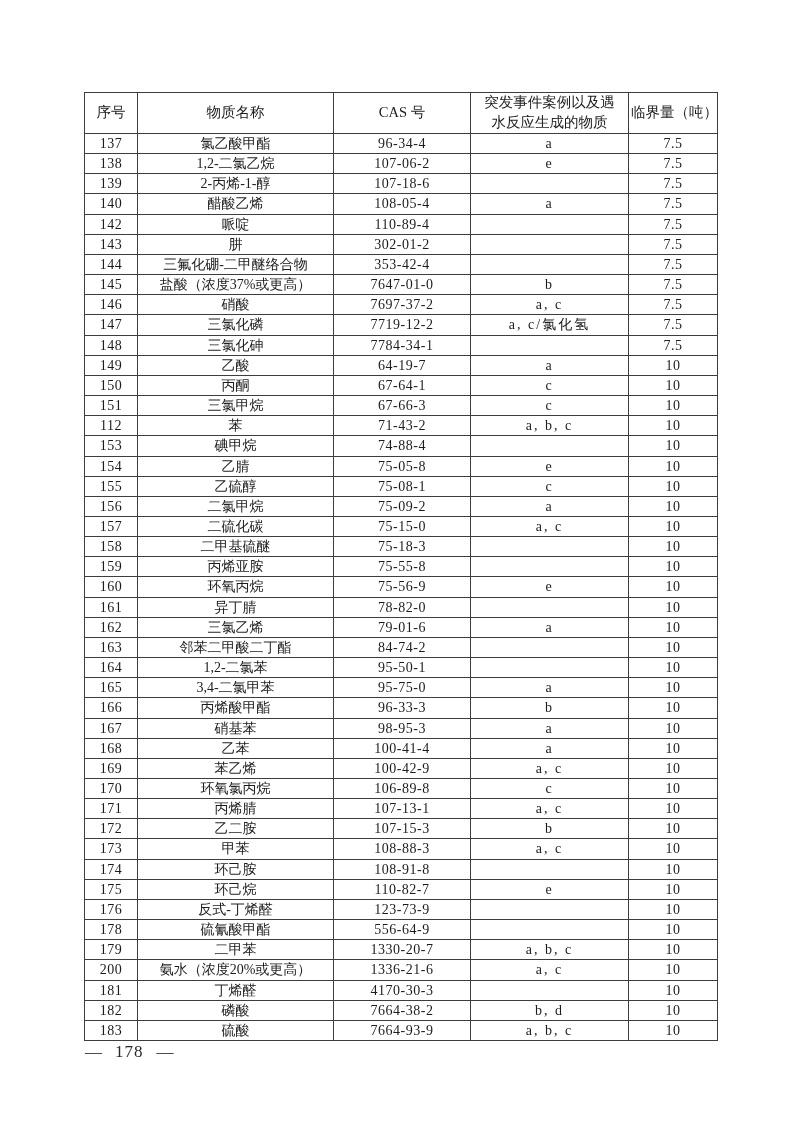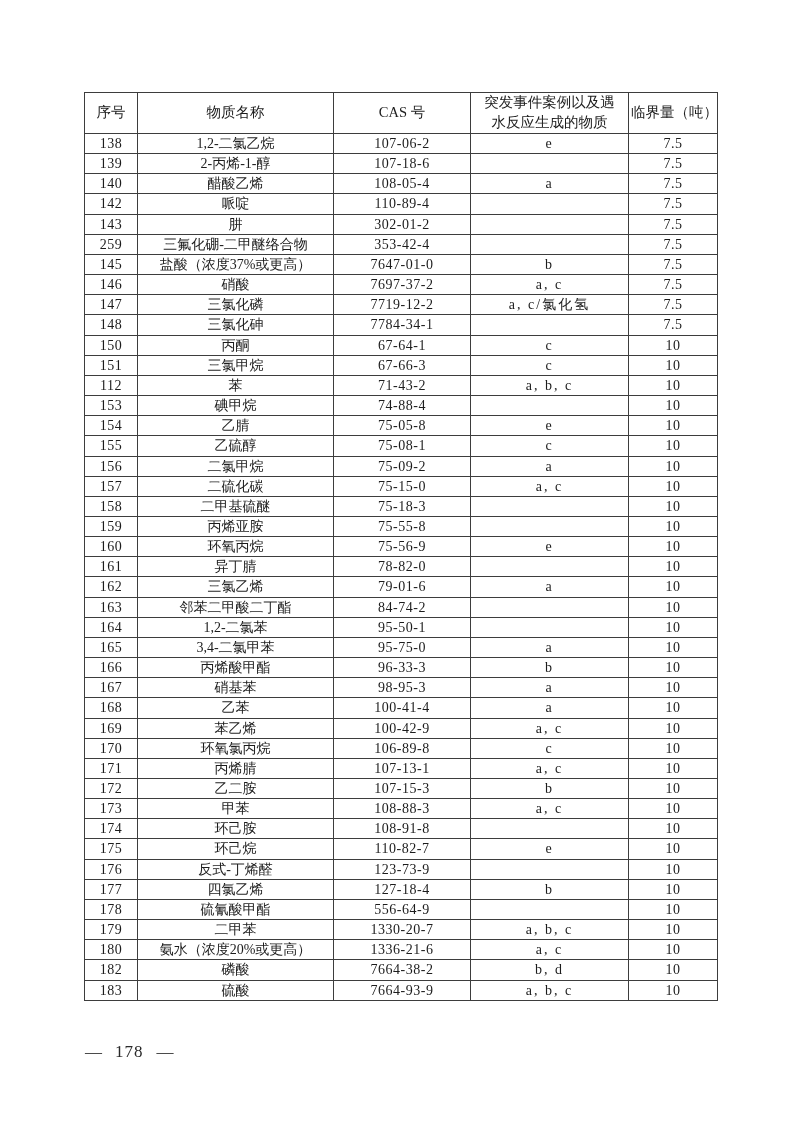--- a/index.html
+++ b/index.html
@@ -80,20 +80,27 @@
         <th>CAS 号</th>
         <th>
           <span class="hdr-line">突发事件案例以及遇</span>
           <span class="hdr-line">水反应生成的物质</span>
         </th>
         <th>临界量（吨）</th>
       </tr>
     </thead>
     <tbody>
         <tr>
+          <td class="col-no">137</td>
+          <td class="col-name">氯乙酸甲酯</td>
+          <td class="col-cas">96-34-4</td>
+          <td class="col-cases">a</td>
+          <td class="col-qty">7.5</td>
+        </tr>
+        <tr>
           <td class="col-no">138</td>
           <td class="col-name">1,2-二氯乙烷</td>
           <td class="col-cas">107-06-2</td>
           <td class="col-cases">e</td>
           <td class="col-qty">7.5</td>
         </tr>
         <tr>
           <td class="col-no">139</td>
           <td class="col-name">2-丙烯-1-醇</td>
           <td class="col-cas">107-18-6</td>
@@ -115,21 +122,21 @@
           <td class="col-qty">7.5</td>
         </tr>
         <tr>
           <td class="col-no">143</td>
           <td class="col-name">肼</td>
           <td class="col-cas">302-01-2</td>
           <td class="col-cases"></td>
           <td class="col-qty">7.5</td>
         </tr>
         <tr>
-          <td class="col-no">259</td>
+          <td class="col-no">144</td>
           <td class="col-name">三氟化硼-二甲醚络合物</td>
           <td class="col-cas">353-42-4</td>
           <td class="col-cases"></td>
           <td class="col-qty">7.5</td>
         </tr>
         <tr>
           <td class="col-no">145</td>
           <td class="col-name">盐酸（浓度37%或更高）</td>
           <td class="col-cas">7647-01-0</td>
           <td class="col-cases">b</td>
@@ -150,20 +157,27 @@
           <td class="col-qty">7.5</td>
         </tr>
         <tr>
           <td class="col-no">148</td>
           <td class="col-name">三氯化砷</td>
           <td class="col-cas">7784-34-1</td>
           <td class="col-cases"></td>
           <td class="col-qty">7.5</td>
         </tr>
         <tr>
+          <td class="col-no">149</td>
+          <td class="col-name">乙酸</td>
+          <td class="col-cas">64-19-7</td>
+          <td class="col-cases">a</td>
+          <td class="col-qty">10</td>
+        </tr>
+        <tr>
           <td class="col-no">150</td>
           <td class="col-name">丙酮</td>
           <td class="col-cas">67-64-1</td>
           <td class="col-cases">c</td>
           <td class="col-qty">10</td>
         </tr>
         <tr>
           <td class="col-no">151</td>
           <td class="col-name">三氯甲烷</td>
           <td class="col-cas">67-66-3</td>
@@ -339,45 +353,45 @@
           <td class="col-qty">10</td>
         </tr>
         <tr>
           <td class="col-no">176</td>
           <td class="col-name">反式-丁烯醛</td>
           <td class="col-cas">123-73-9</td>
           <td class="col-cases"></td>
           <td class="col-qty">10</td>
         </tr>
         <tr>
-          <td class="col-no">177</td>
-          <td class="col-name">四氯乙烯</td>
-          <td class="col-cas">127-18-4</td>
-          <td class="col-cases">b</td>
-          <td class="col-qty">10</td>
-        </tr>
-        <tr>
           <td class="col-no">178</td>
           <td class="col-name">硫氰酸甲酯</td>
           <td class="col-cas">556-64-9</td>
           <td class="col-cases"></td>
           <td class="col-qty">10</td>
         </tr>
         <tr>
           <td class="col-no">179</td>
           <td class="col-name">二甲苯</td>
           <td class="col-cas">1330-20-7</td>
           <td class="col-cases">a, b, c</td>
           <td class="col-qty">10</td>
         </tr>
         <tr>
-          <td class="col-no">180</td>
+          <td class="col-no">200</td>
           <td class="col-name">氨水（浓度20%或更高）</td>
           <td class="col-cas">1336-21-6</td>
           <td class="col-cases">a, c</td>
+          <td class="col-qty">10</td>
+        </tr>
+        <tr>
+          <td class="col-no">181</td>
+          <td class="col-name">丁烯醛</td>
+          <td class="col-cas">4170-30-3</td>
+          <td class="col-cases"></td>
           <td class="col-qty">10</td>
         </tr>
         <tr>
           <td class="col-no">182</td>
           <td class="col-name">磷酸</td>
           <td class="col-cas">7664-38-2</td>
           <td class="col-cases">b, d</td>
           <td class="col-qty">10</td>
         </tr>
         <tr>

